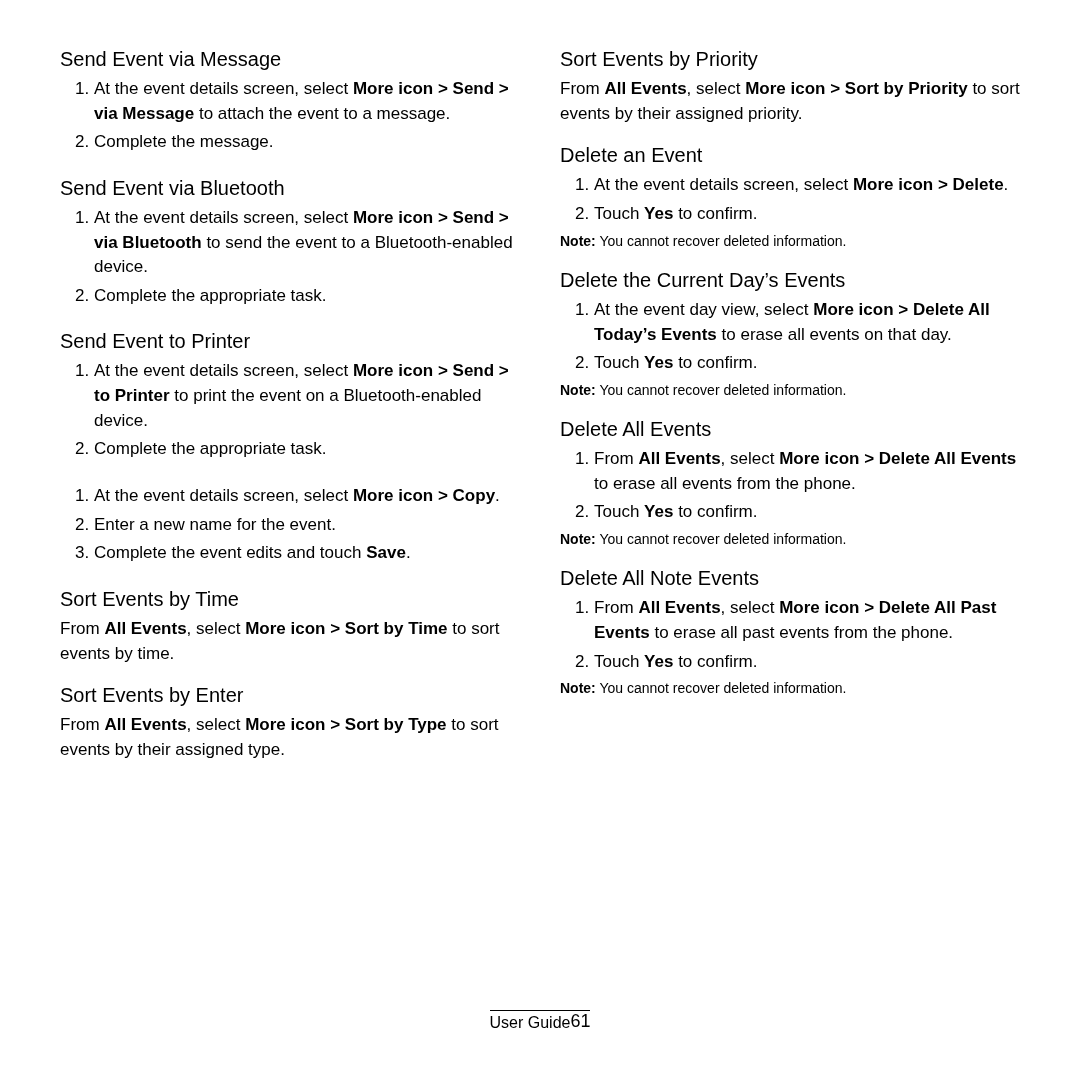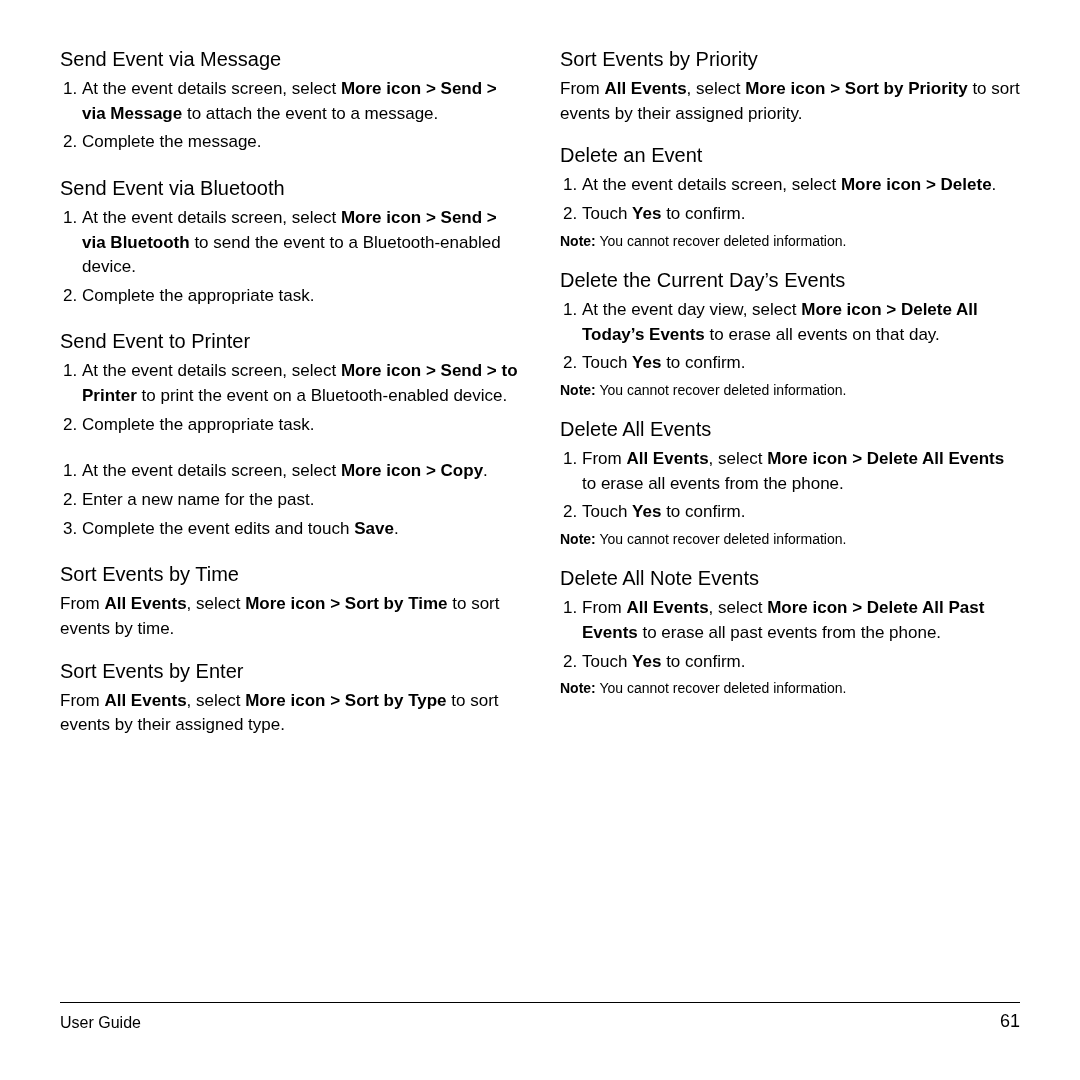--- a/index.html
+++ b/index.html
@@ -11,20 +11,21 @@
       font-size: 18px;
       color: #000000;
       overflow: hidden;
     }
     .page {
       width: 1080px;
       height: 1080px;
       padding: 48px 60px 48px 60px;
       display: flex;
       flex-direction: column;
+      align-items: center;
     }
     .content {
       display: flex;
       flex-direction: row;
       gap: 40px;
       flex: 1;
     }
     .column {
       flex: 1;
       display: flex;
@@ -48,34 +49,35 @@
     }
     ol {
       padding-left: 22px;
       margin: 0;
     }
     ol li {
       margin-bottom: 4px;
       font-size: 17px;
       line-height: 1.45;
       font-family: Arial, Helvetica, sans-serif;
+      margin-left: 12px;
     }
     .note-line {
       font-size: 14px;
       line-height: 1.45;
       font-family: Arial, Helvetica, sans-serif;
       margin-top: 3px;
     }
     .footer {
       display: flex;
       flex-direction: row;
       justify-content: space-between;
       align-items: flex-end;
       border-top: 1px solid #000;
-      padding-top: 8px;
+      padding-top: 0;
       margin-top: 10px;
     }
     .footer-left {
       font-size: 16px;
       font-family: Arial, Helvetica, sans-serif;
     }
     .footer-right {
       font-size: 18px;
       font-family: Arial, Helvetica, sans-serif;
     }
@@ -111,21 +113,21 @@
         <div class="section-title">Send Event to Printer</div>
         <ol>
           <li>At the event details screen, select <b>More icon &gt; Send &gt; to Printer</b> to print the event on a Bluetooth-enabled device.</li>
           <li>Complete the appropriate task.</li>
         </ol>
       </div>
 
       <div class="section">
         <ol>
           <li>At the event details screen, select <b>More icon &gt; Copy</b>.</li>
-          <li>Enter a new name for the past.</li>
+          <li>Enter a new name for the event.</li>
           <li>Complete the event edits and touch <b>Save</b>.</li>
         </ol>
       </div>
 
       <div class="section">
         <div class="section-title">Sort Events by Time</div>
         <div class="section-body">From <b>All Events</b>, select <b>More icon &gt; Sort by Time</b> to sort events by time.</div>
       </div>
 
       <div class="section">

